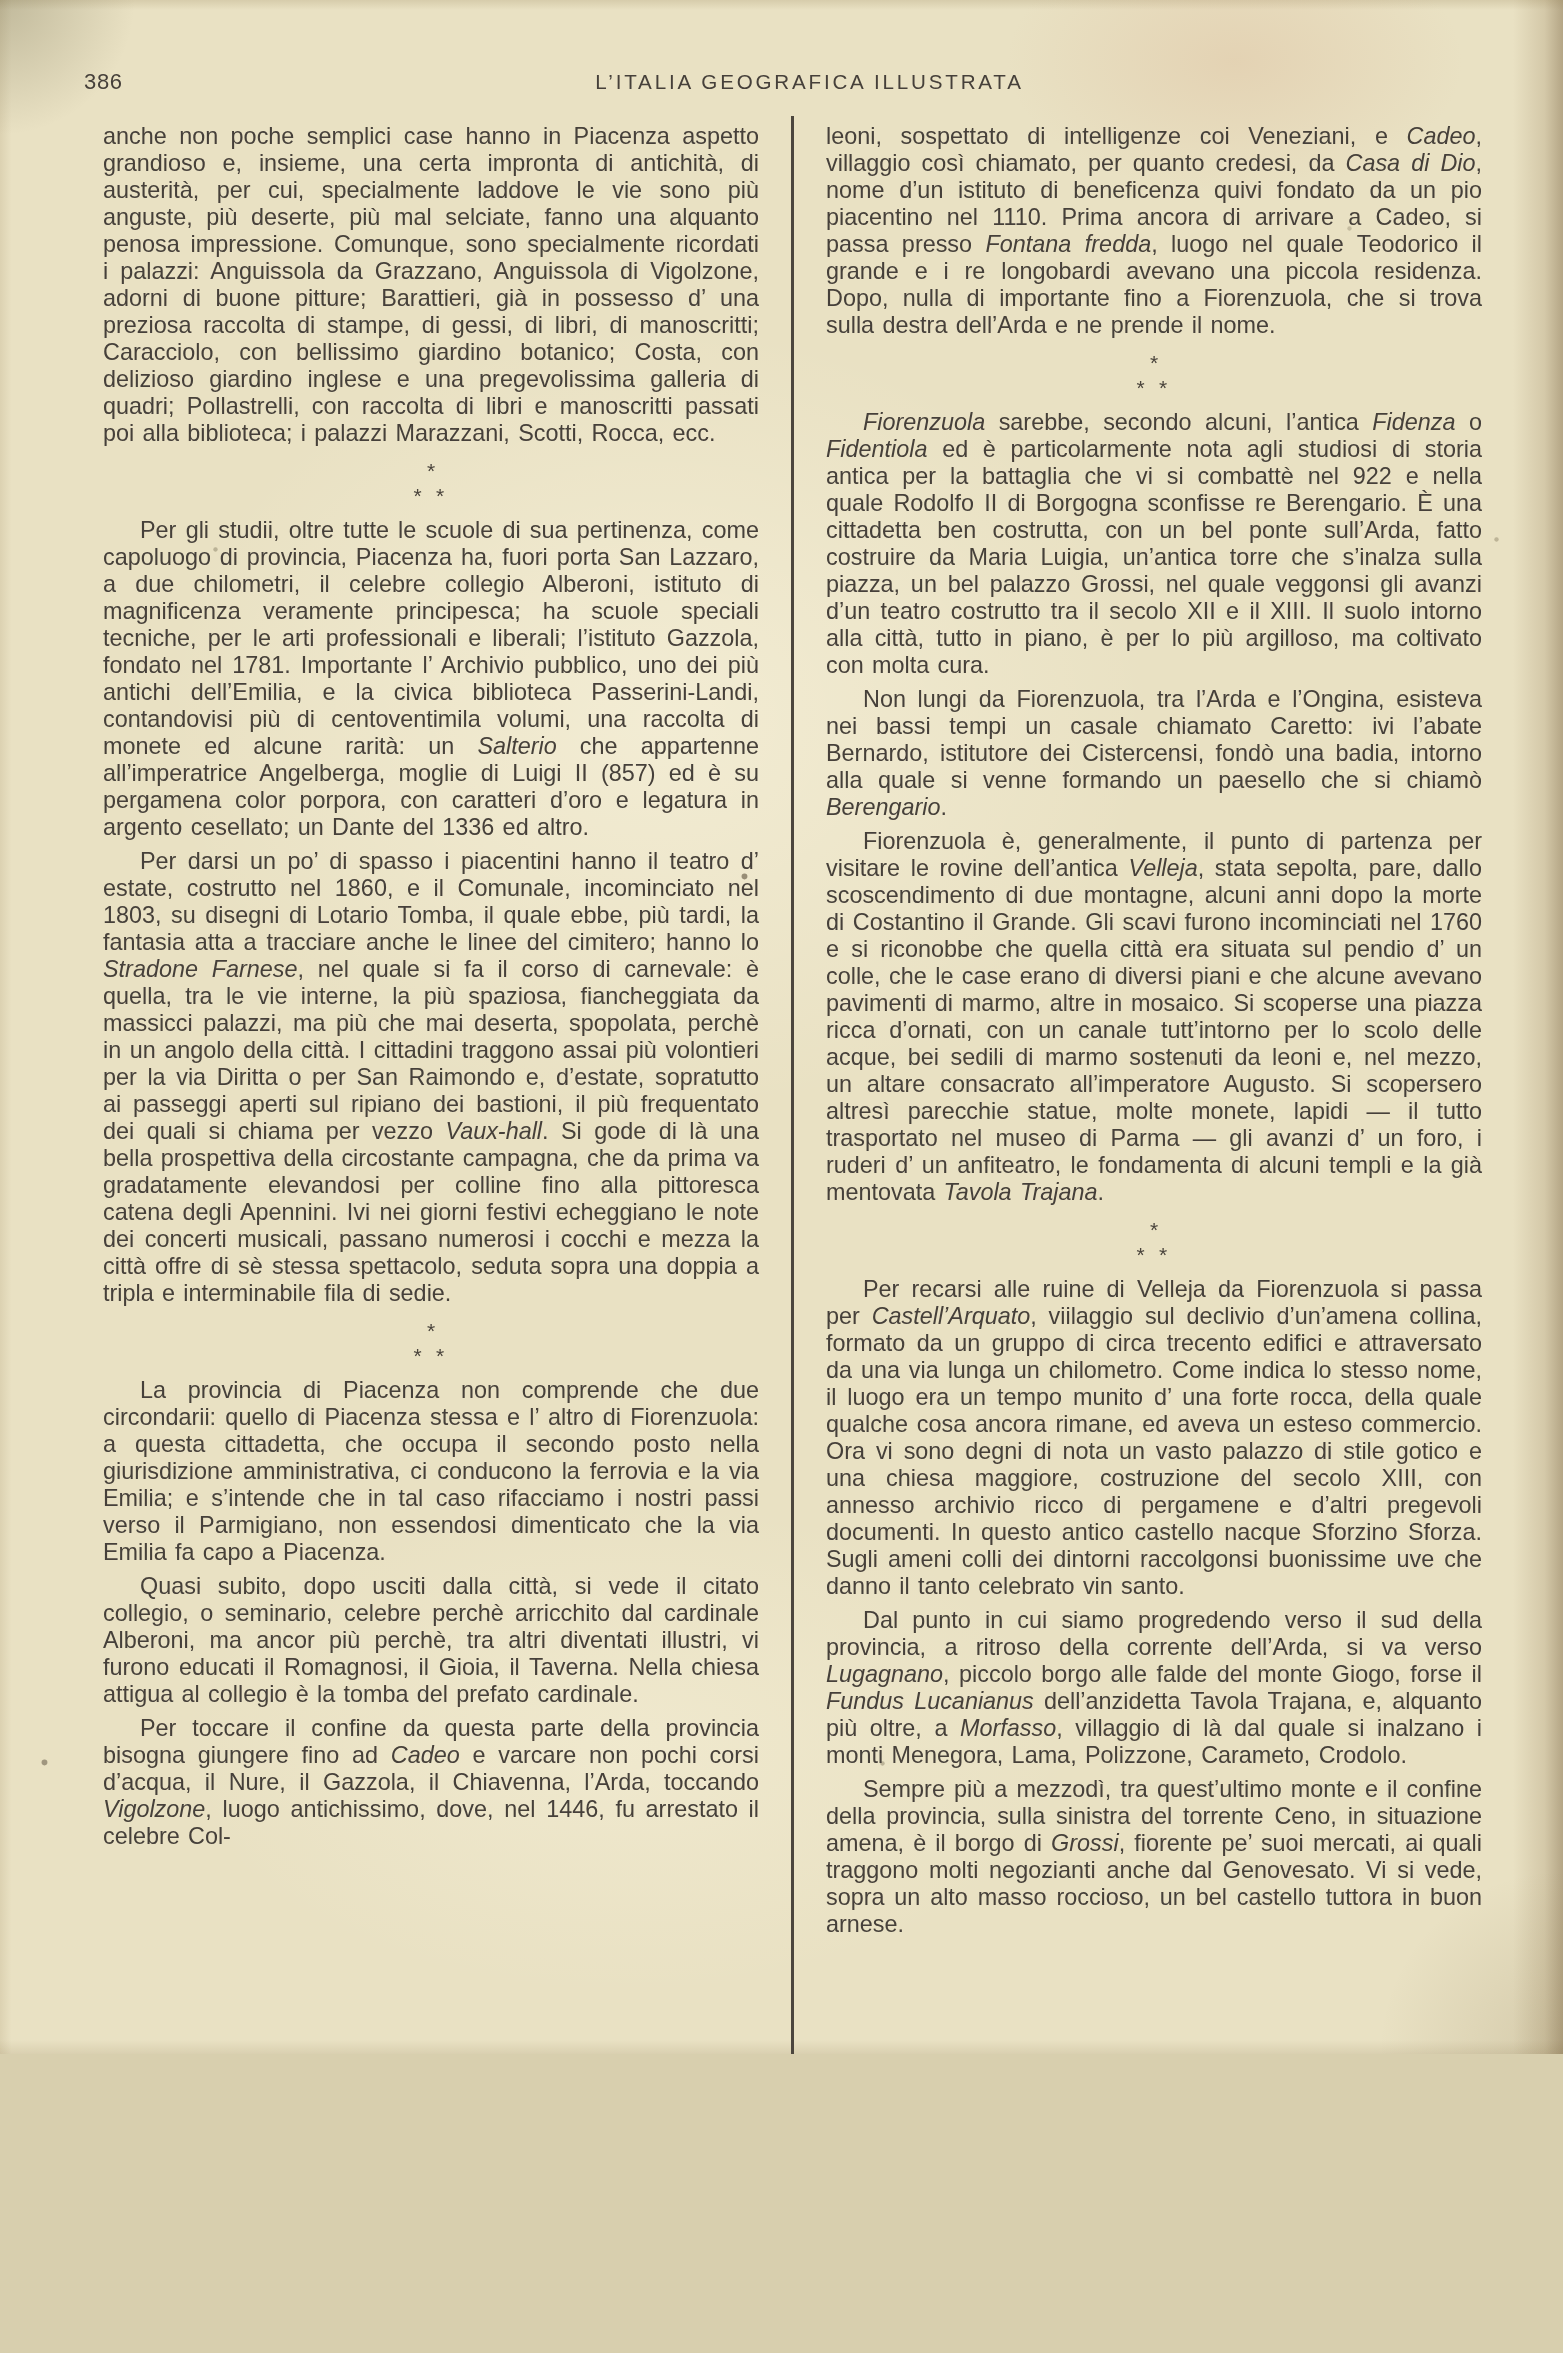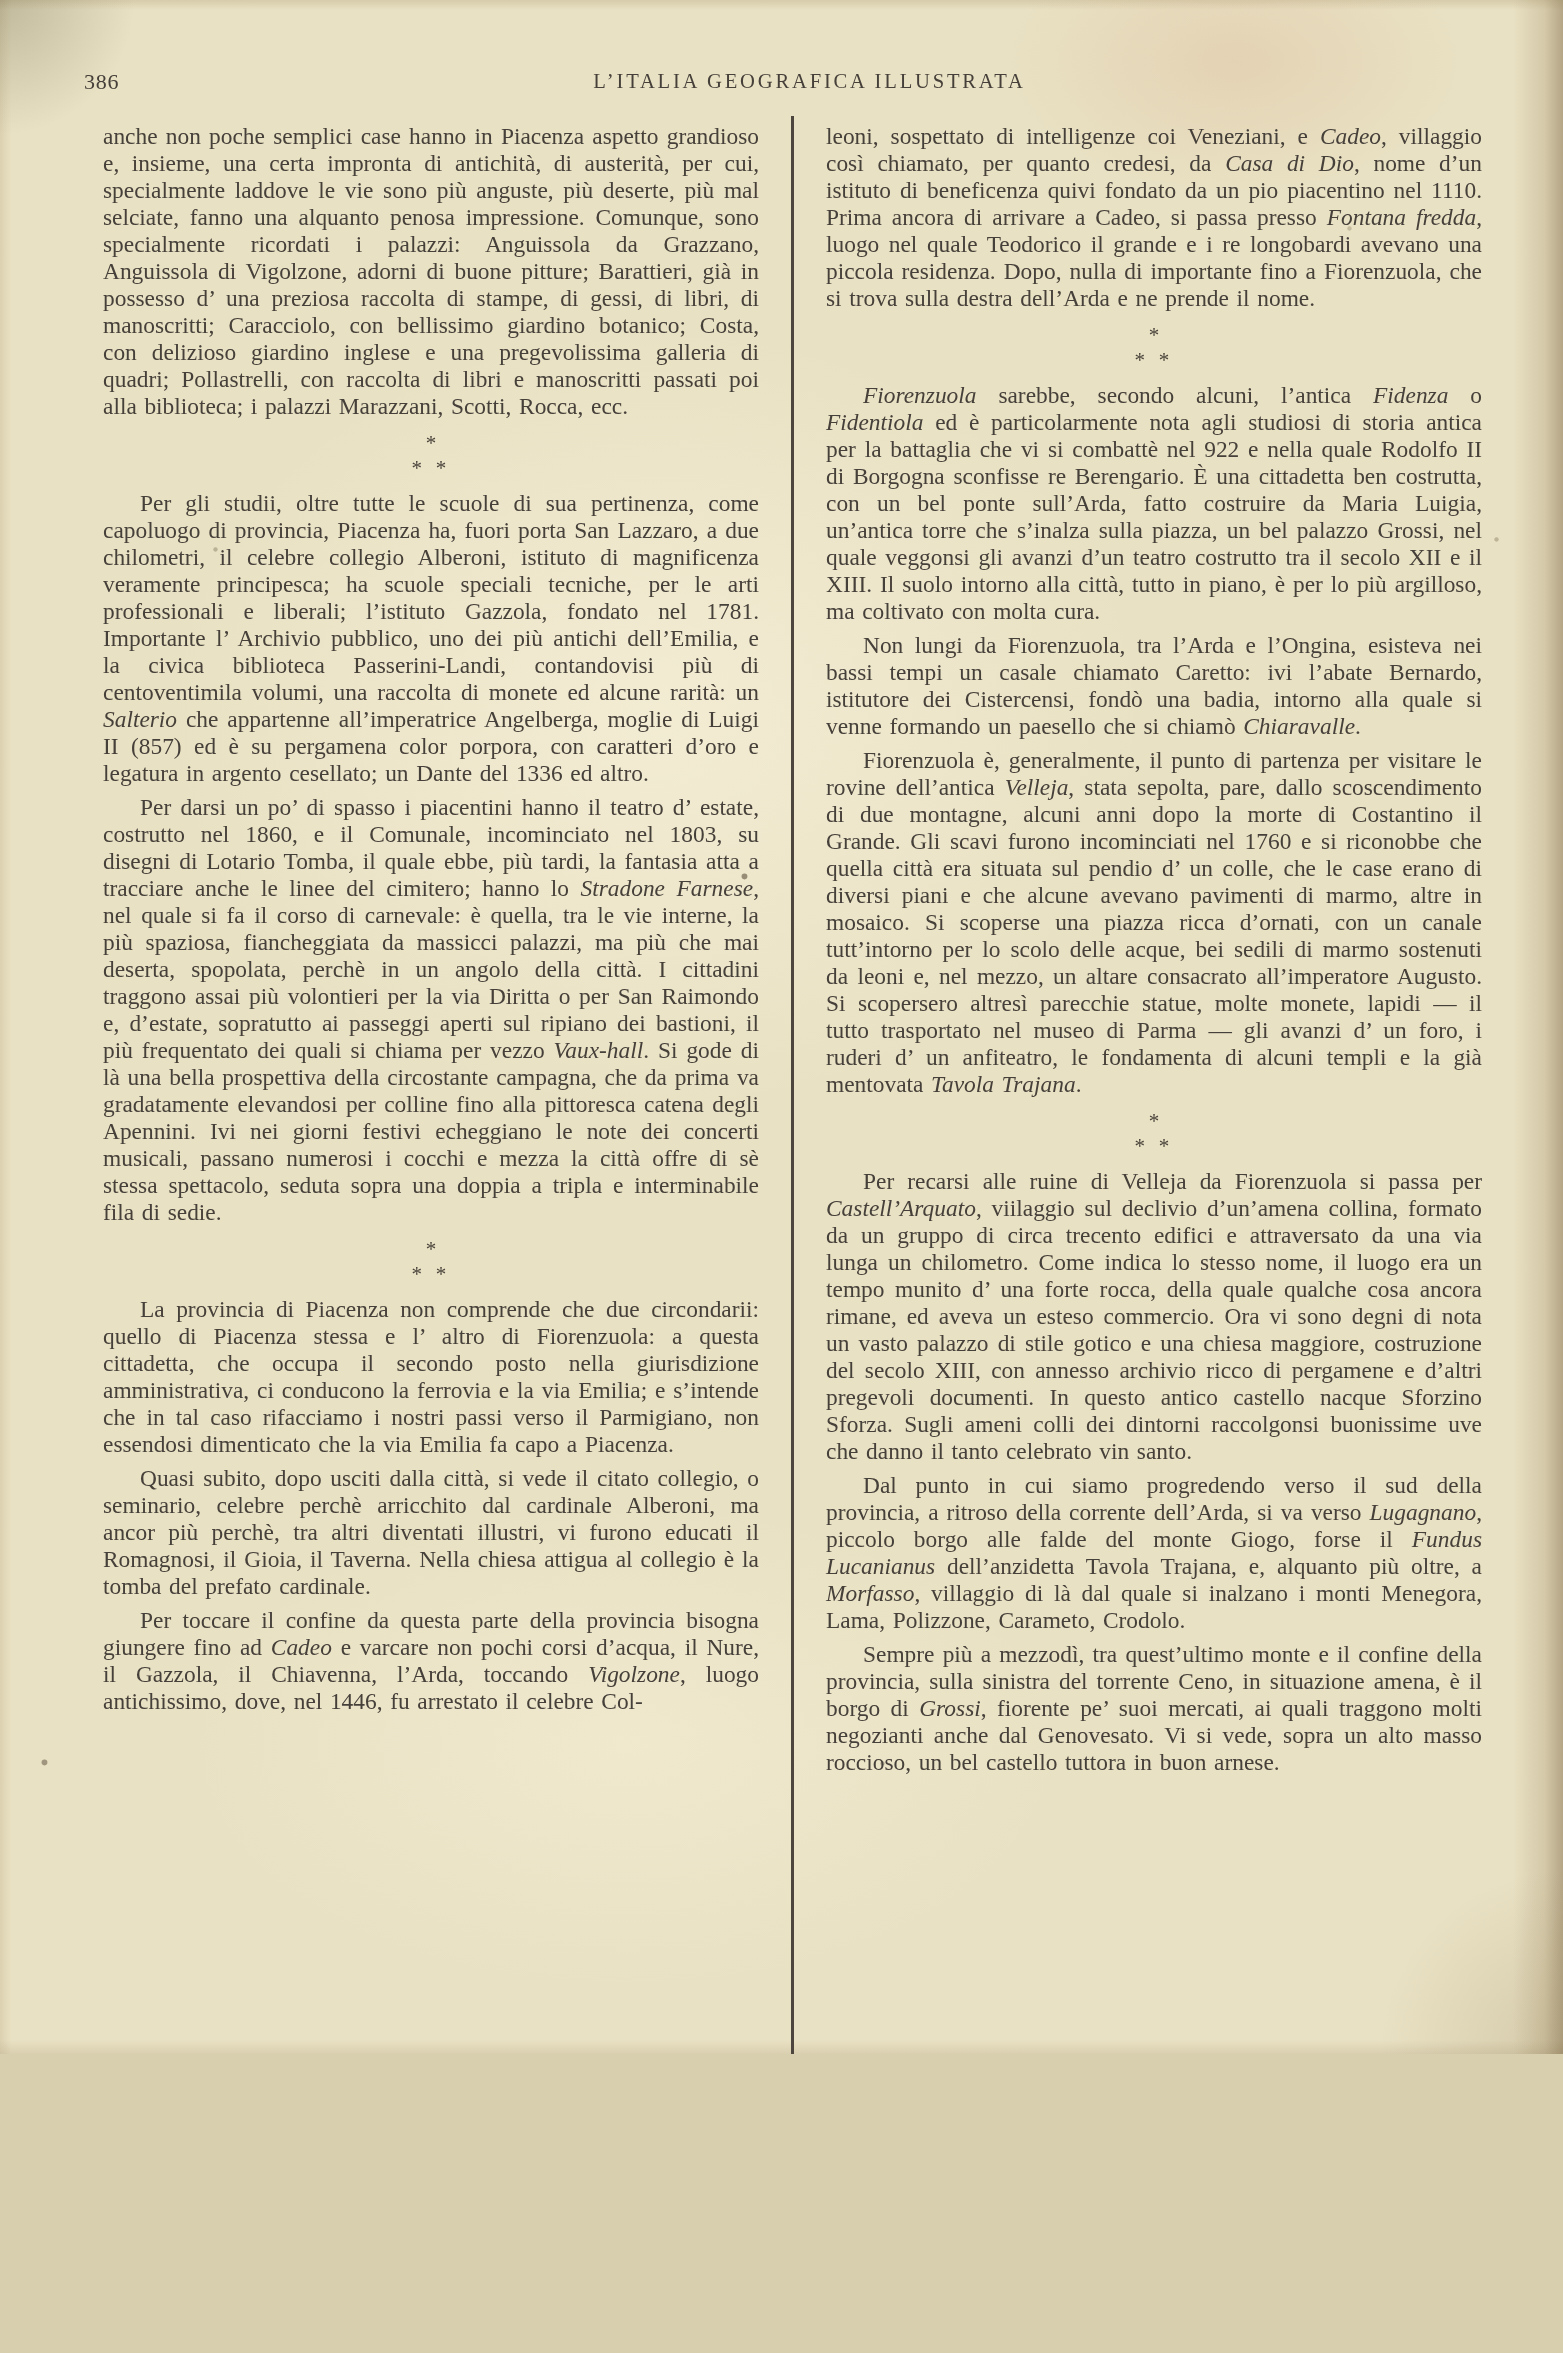--- a/index.html
+++ b/index.html
@@ -1,21 +1,21 @@
 <!DOCTYPE html>
 <html style="font-size:11.4px"><head>
 <meta charset="utf-8">
 <style>
   html,body { margin:0; padding:0; background:#d8cfae; }
   .page {
     position:relative;
     width:1563px; height:2054px;
     background:#e9e1c3;
     overflow:hidden;
-    font-family:Liberation Serif, serif;
+    font-family:Liberation Sans, sans-serif;
     color:#46403a;
   }
   .paper-texture {
     position:absolute; inset:0; pointer-events:none;
     background:
       radial-gradient(ellipse 709px 568px at 42% 35%, rgba(255,250,232,0.45), rgba(255,250,232,0) 70%),
       radial-gradient(ellipse 638px 355px at 40% 85%, rgba(252,247,226,0.35), rgba(252,247,226,0) 70%),
       radial-gradient(ellipse 305px 177px at 79% 3%, rgba(208,158,124,0.22), rgba(208,158,124,0) 75%),
       radial-gradient(circle 135px at 0% 0%, rgba(98,92,62,0.30), rgba(98,92,62,0) 100%),
       radial-gradient(circle 184px at 100% 100%, rgba(120,100,60,0.18), rgba(120,100,60,0) 100%),
@@ -106,21 +106,21 @@
     <div class="rule-gap">
       <div class="column-rule"></div>
     </div>
     <section class="column" id="col-right">
         <p class="noindent"><span>leoni, sospettato di intelligenze coi Veneziani, e </span><em>Cadeo</em><span>, villaggio così chiamato, per quanto credesi, da </span><em>Casa di Dio</em><span>, nome d’un istituto di beneficenza quivi fondato da un pio piacentino nel 1110. Prima ancora di arrivare a Cadeo, si passa presso </span><em>Fontana fredda</em><span>, luogo nel quale Teodorico il grande e i re longobardi avevano una piccola residenza. Dopo, nulla di importante fino a Fiorenzuola, che si trova sulla destra dell’Arda e ne prende il nome.</span></p>
         <div class="dinkus">
           <div class="row-top">*</div>
           <div class="row-bottom">* *</div>
         </div>
         <p class="indent"><em>Fiorenzuola</em><span> sarebbe, secondo alcuni, l’antica </span><em>Fidenza</em><span> o </span><em>Fidentiola</em><span> ed è particolarmente nota agli studiosi di storia antica per la battaglia che vi si combattè nel 922 e nella quale Rodolfo II di Borgogna sconfisse re Berengario. È una cittadetta ben costrutta, con un bel ponte sull’Arda, fatto costruire da Maria Luigia, un’antica torre che s’inalza sulla piazza, un bel palazzo Grossi, nel quale veggonsi gli avanzi d’un teatro costrutto tra il secolo XII e il XIII. Il suolo intorno alla città, tutto in piano, è per lo più argilloso, ma coltivato con molta cura.</span></p>
-        <p class="indent"><span>Non lungi da Fiorenzuola, tra l’Arda e l’Ongina, esisteva nei bassi tempi un casale chiamato Caretto: ivi l’abate Bernardo, istitutore dei Cistercensi, fondò una badia, intorno alla quale si venne formando un paesello che si chiamò </span><em>Chiaravalle</em><span>.</span></p>
+        <p class="indent"><span>Non lungi da Fiorenzuola, tra l’Arda e l’Ongina, esisteva nei bassi tempi un casale chiamato Caretto: ivi l’abate Bernardo, istitutore dei Cistercensi, fondò una badia, intorno alla quale si venne formando un paesello che si chiamò </span><em>Berengario</em><span>.</span></p>
         <p class="indent"><span>Fiorenzuola è, generalmente, il punto di partenza per visitare le rovine dell’antica </span><em>Velleja</em><span>, stata sepolta, pare, dallo scoscendimento di due montagne, alcuni anni dopo la morte di Costantino il Grande. Gli scavi furono incominciati nel 1760 e si riconobbe che quella città era situata sul pendio d’ un colle, che le case erano di diversi piani e che alcune avevano pavimenti di marmo, altre in mosaico. Si scoperse una piazza ricca d’ornati, con un canale tutt’intorno per lo scolo delle acque, bei sedili di marmo sostenuti da leoni e, nel mezzo, un altare consacrato all’imperatore Augusto. Si scopersero altresì parecchie statue, molte monete, lapidi — il tutto trasportato nel museo di Parma — gli avanzi d’ un foro, i ruderi d’ un anfiteatro, le fondamenta di alcuni templi e la già mentovata </span><em>Tavola Trajana</em><span>.</span></p>
         <div class="dinkus">
           <div class="row-top">*</div>
           <div class="row-bottom">* *</div>
         </div>
         <p class="indent"><span>Per recarsi alle ruine di Velleja da Fiorenzuola si passa per </span><em>Castell’Arquato</em><span>, viilaggio sul declivio d’un’amena collina, formato da un gruppo di circa trecento edifici e attraversato da una via lunga un chilometro. Come indica lo stesso nome, il luogo era un tempo munito d’ una forte rocca, della quale qualche cosa ancora rimane, ed aveva un esteso commercio. Ora vi sono degni di nota un vasto palazzo di stile gotico e una chiesa maggiore, costruzione del secolo XIII, con annesso archivio ricco di pergamene e d’altri pregevoli documenti. In questo antico castello nacque Sforzino Sforza. Sugli ameni colli dei dintorni raccolgonsi buonissime uve che danno il tanto celebrato vin santo.</span></p>
         <p class="indent"><span>Dal punto in cui siamo progredendo verso il sud della provincia, a ritroso della corrente dell’Arda, si va verso </span><em>Lugagnano</em><span>, piccolo borgo alle falde del monte Giogo, forse il </span><em>Fundus Lucanianus</em><span> dell’anzidetta Tavola Trajana, e, alquanto più oltre, a </span><em>Morfasso</em><span>, villaggio di là dal quale si inalzano i monti Menegora, Lama, Polizzone, Carameto, Crodolo.</span></p>
         <p class="indent"><span>Sempre più a mezzodì, tra quest’ultimo monte e il confine della provincia, sulla sinistra del torrente Ceno, in situazione amena, è il borgo di </span><em>Grossi</em><span>, fiorente pe’ suoi mercati, ai quali traggono molti negozianti anche dal Genovesato. Vi si vede, sopra un alto masso roccioso, un bel castello tuttora in buon arnese.</span></p>
       </section>
   </div>

